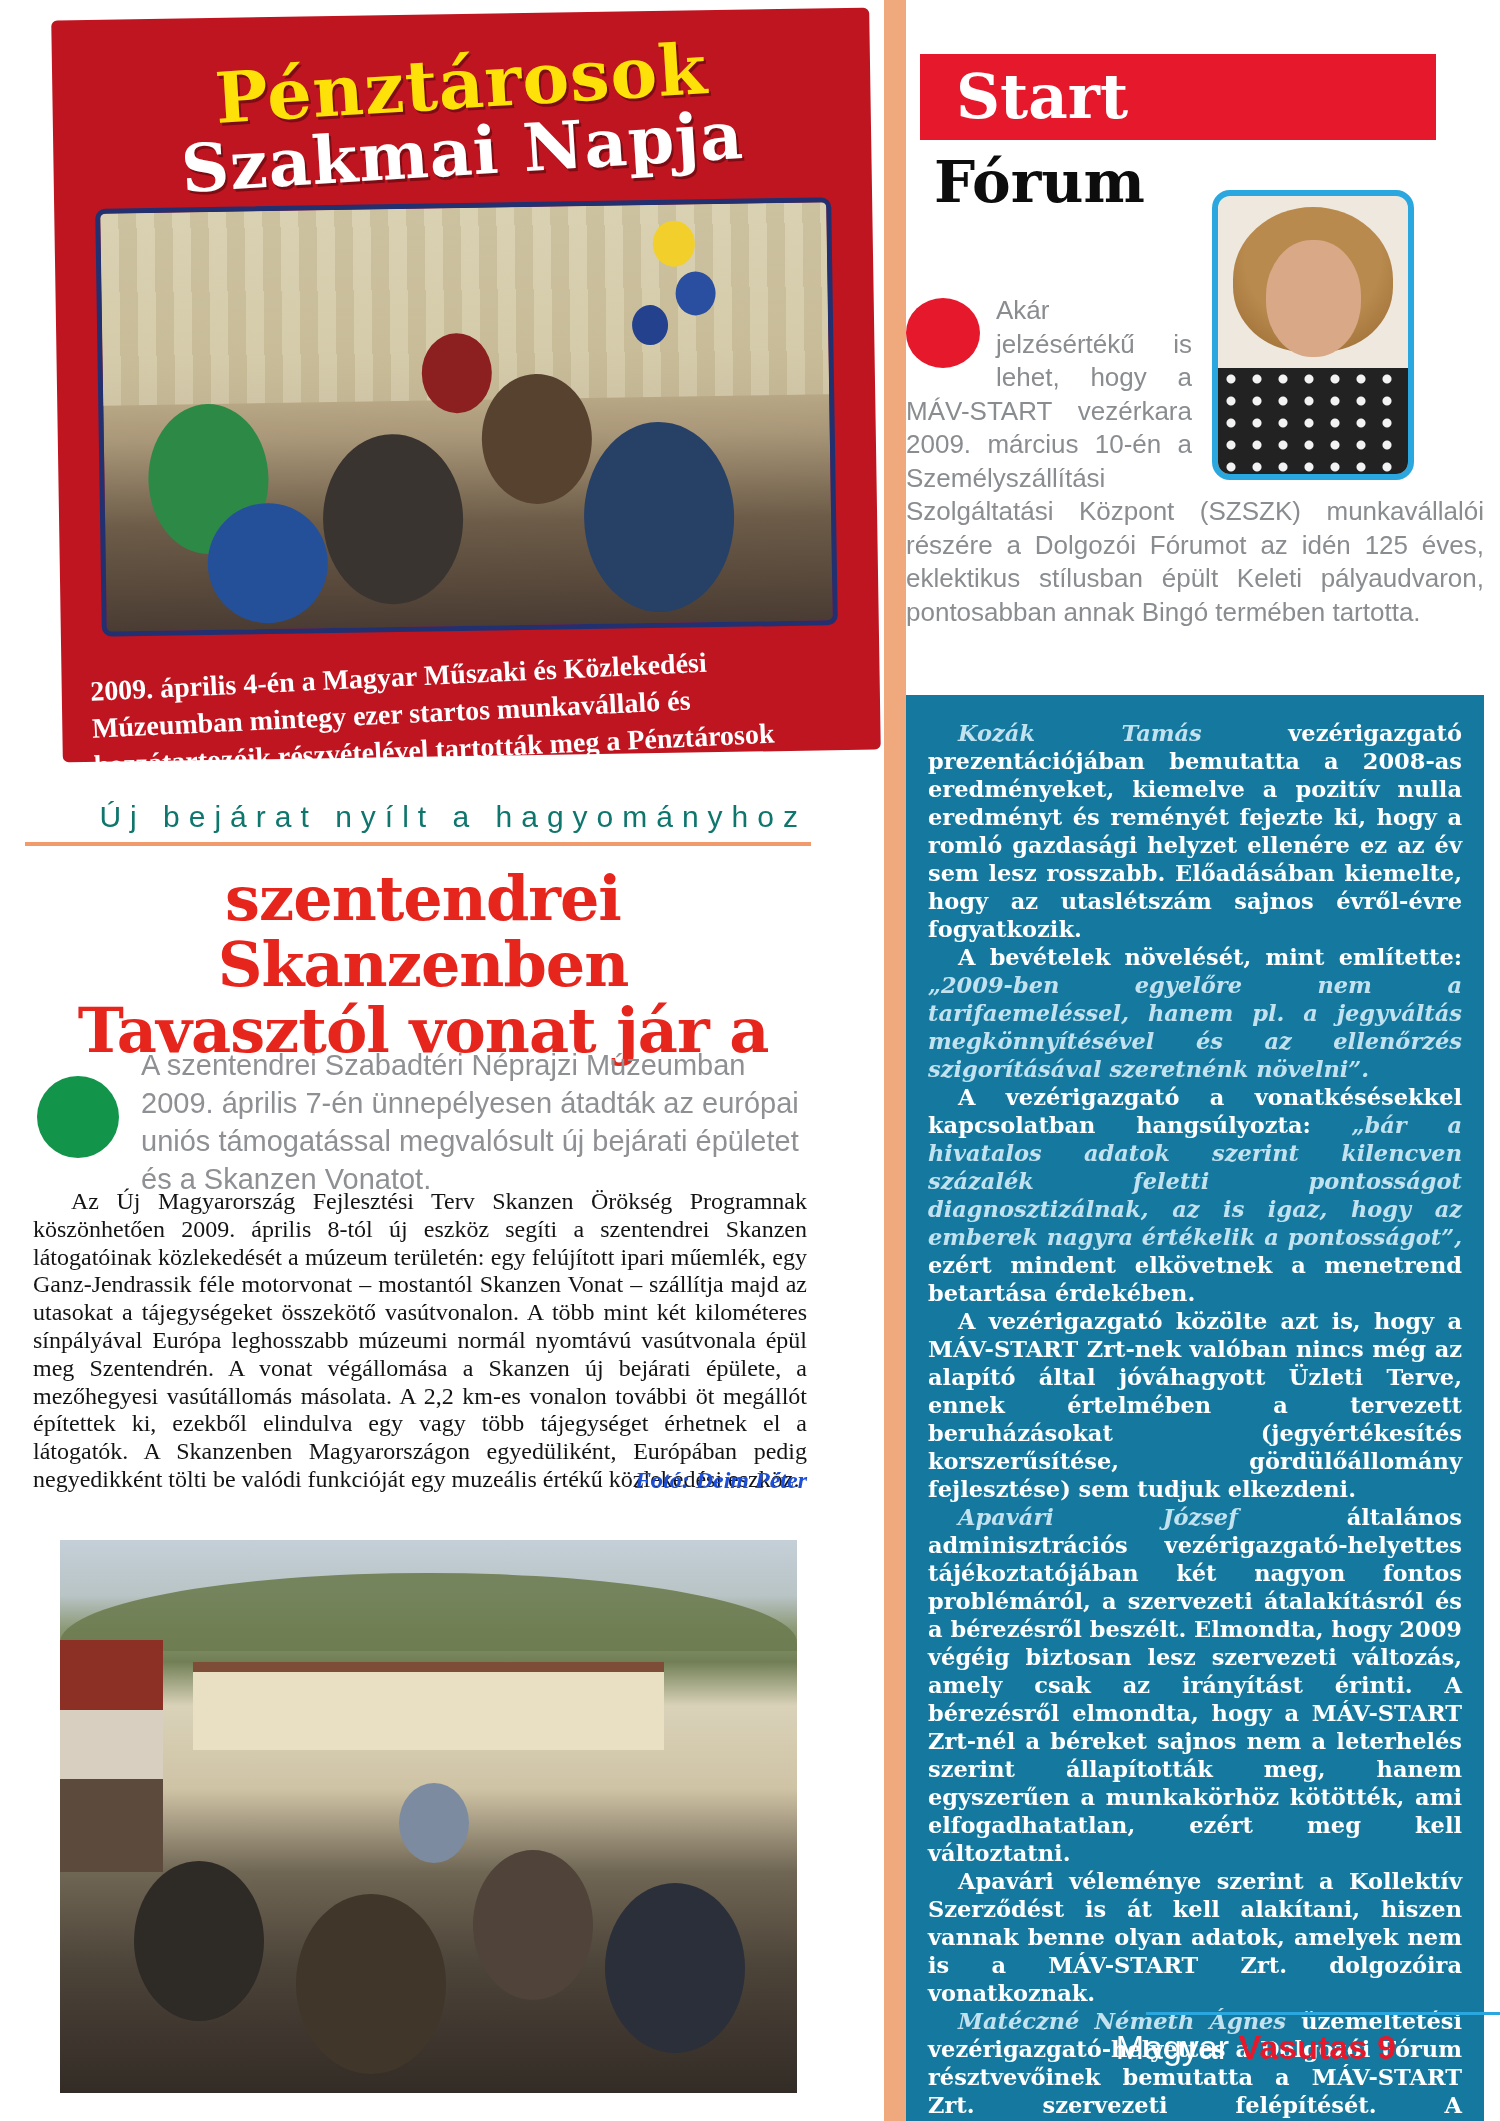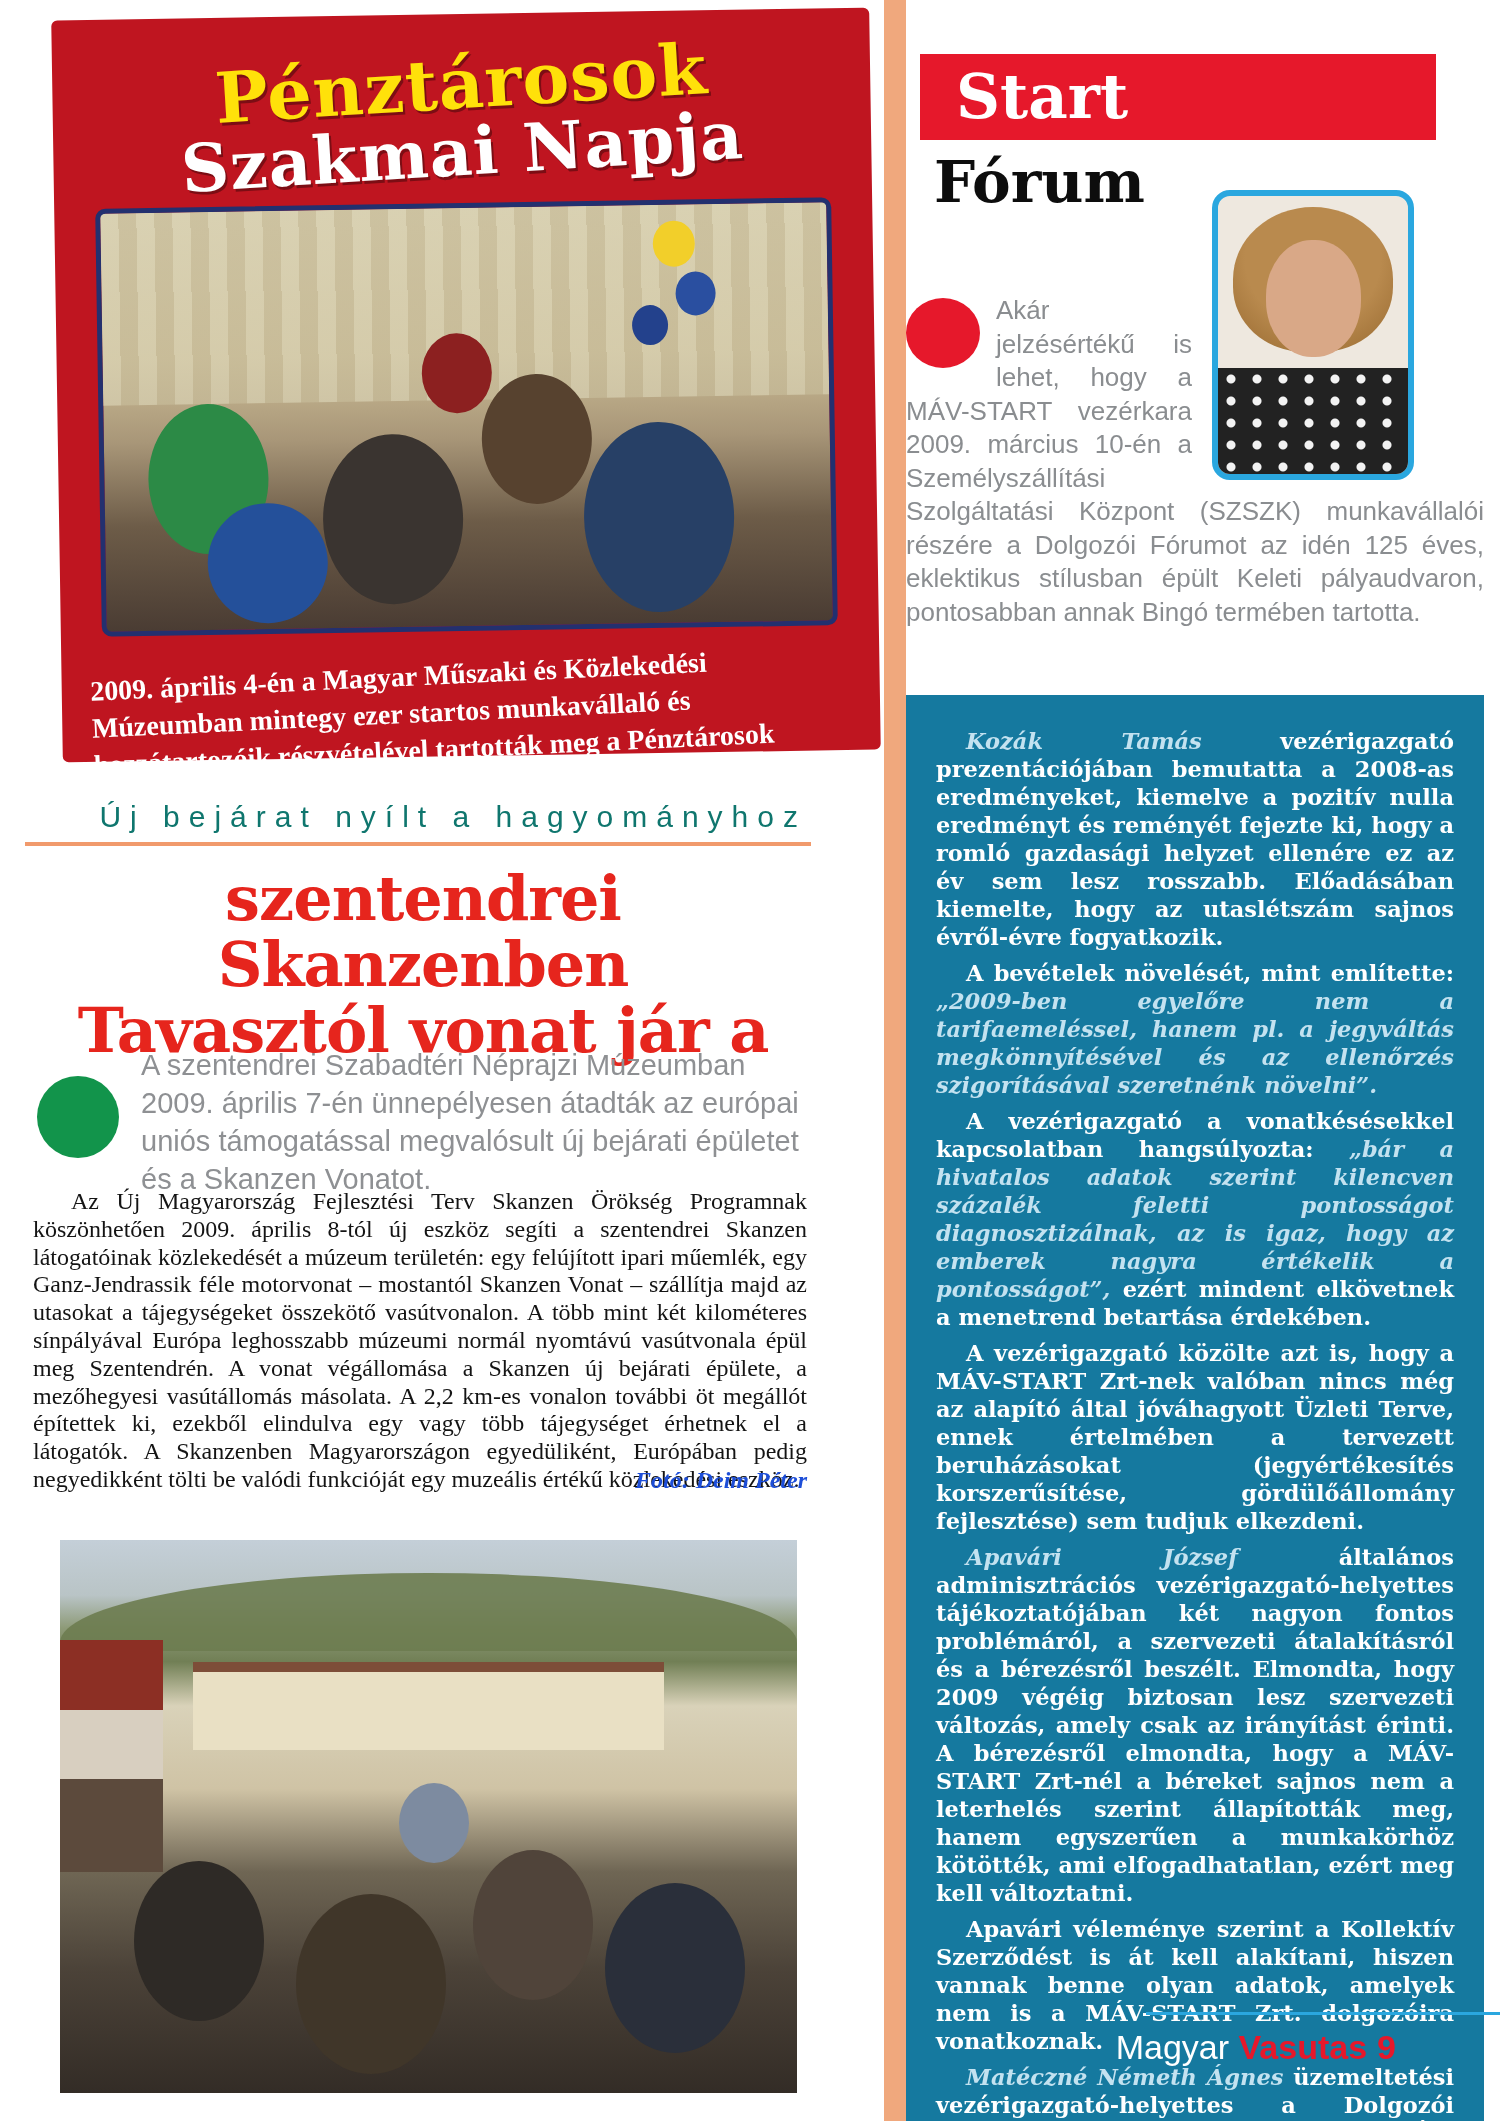--- a/index.html
+++ b/index.html
@@ -71,21 +71,21 @@
     background:radial-gradient(circle,#f2f2f2 0 4px,#222222 5px) 0 0/26px 22px;}
 
   .intro{position:absolute;left:906px;top:294px;width:578px;color:#8a8d90;
     font-size:26px;line-height:33.5px;text-align:justify;}
   .portrait-spacer{float:right;width:292px;height:188px;}
   .intro-bullet{float:left;width:74px;height:70px;border-radius:50%;background:#e6182b;
     margin:4px 16px 12px 0;}
 
   .forum-report{position:absolute;left:906px;top:695px;width:578px;height:1426px;
     background:#15799f;padding:24px 22px 0 22px;}
-  .forum-report p{margin:8px;color:#ffffff;font-family:"DejaVu Serif",serif;font-weight:bold;
+  .forum-report p{margin:0;color:#ffffff;font-family:"DejaVu Serif",serif;font-weight:bold;
     font-size:22.5px;line-height:28px;text-align:justify;text-indent:30px;}
   .speaker-name,.speech-quote{font-style:italic;color:#c3e2f0;}
 
   .footer-rule{position:absolute;left:1146px;top:2012px;width:354px;height:3px;background:#2aa7df;}
   .page-footer{position:absolute;left:1000px;top:2028px;width:396px;text-align:right;
     font-size:34px;color:#ffffff;}
   .footer-brand,.footer-page-number{color:#e6182b;font-weight:bold;}
   .footer-page-number{padding-left:10px;}
 </style>
 </head>

